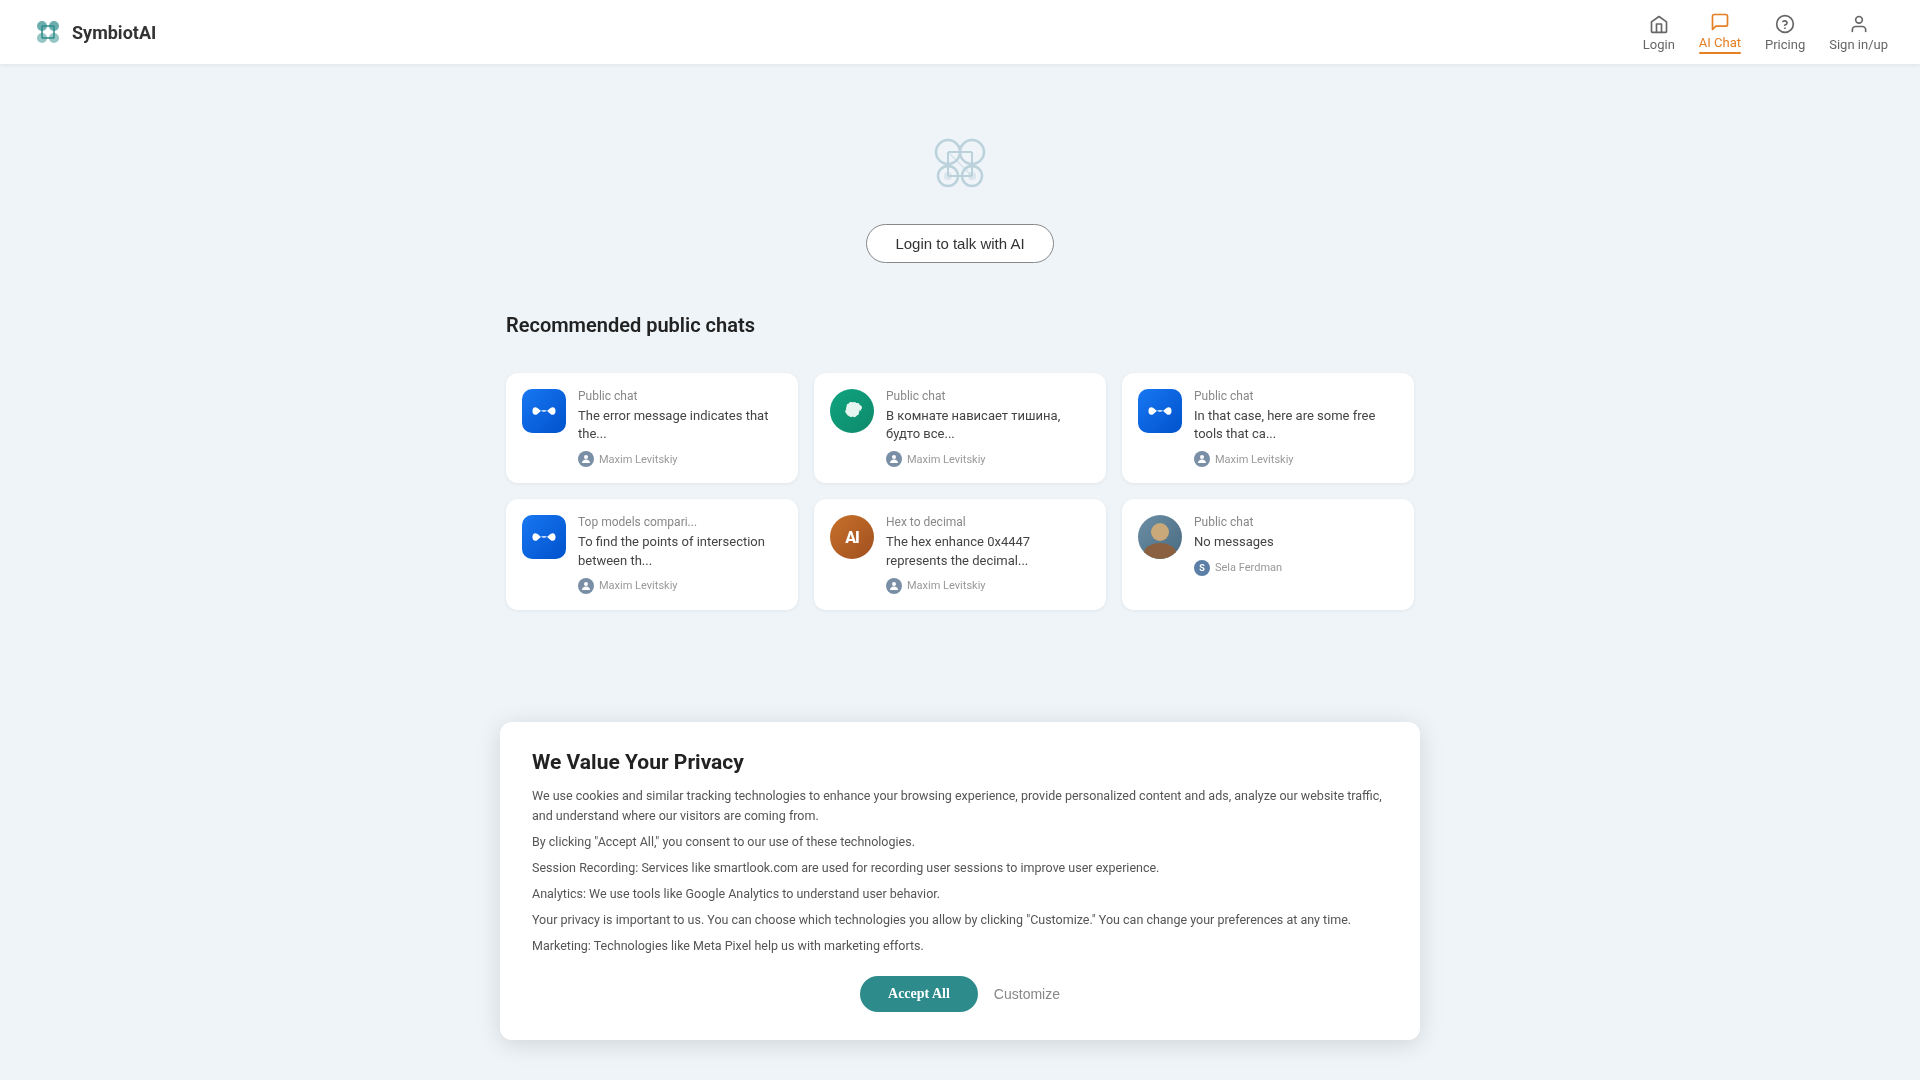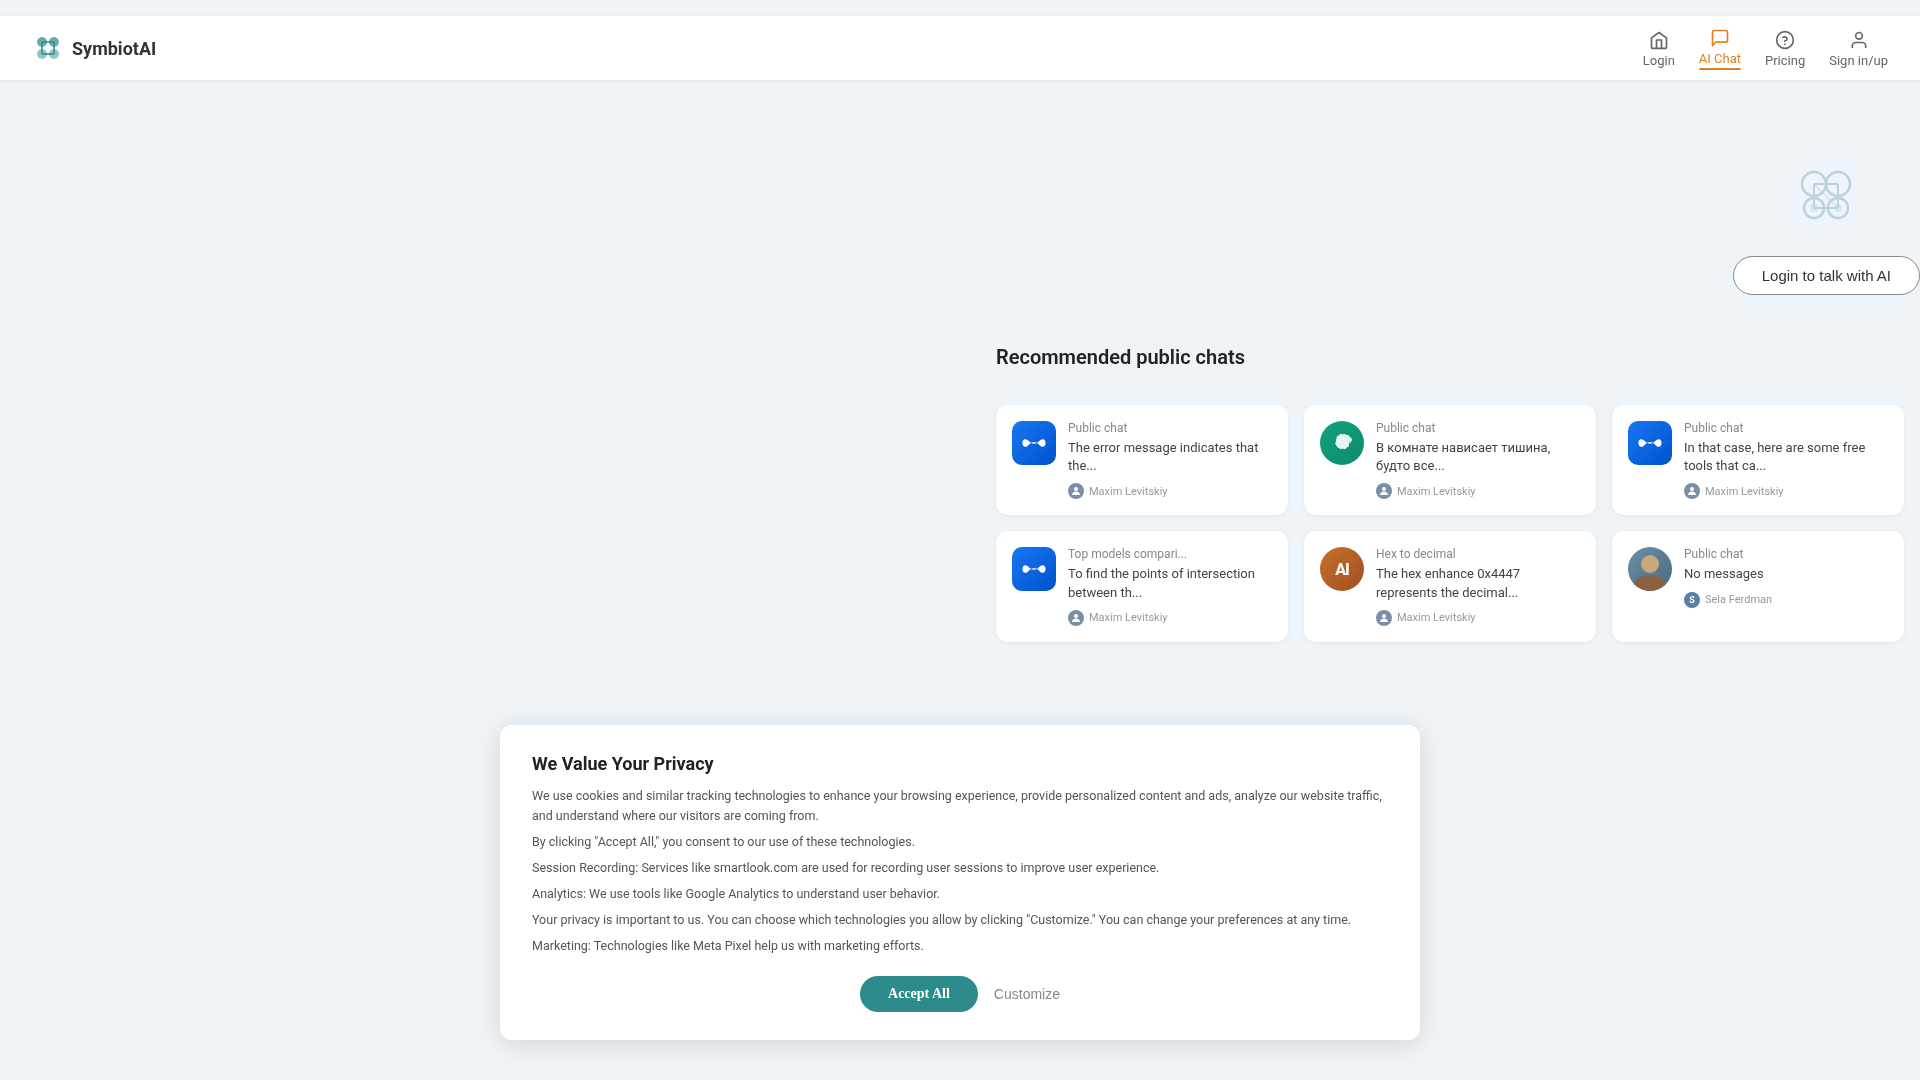--- a/index.html
+++ b/index.html
@@ -13,21 +13,21 @@
     
     .header {
       display: flex;
       align-items: center;
       justify-content: space-between;
       background: #fff;
       padding: 0 32px;
       height: 64px;
       box-shadow: 0 1px 4px rgba(0,0,0,0.07);
       position: sticky;
-      top: 16px;
+      top: 0;
       z-index: 100;
     }
     .logo-area {
       display: flex;
       align-items: center;
       gap: 8px;
       cursor: pointer;
     }
     .logo-icon {
       width: 32px;
@@ -72,22 +72,22 @@
       background: #e67e22;
       width: 100%;
       border-radius: 1px;
     }
     .nav-underline { display: none; }
 
     
     .main {
       display: flex;
       flex-direction: column;
-      align-items: flex-end;
-      padding-top: 92px;
+      align-items: center;
+      padding-top: 60px;
     }
 
     
     .ai-icon-area {
       display: flex;
       flex-direction: column;
       align-items: center;
       gap: 20px;
       margin-bottom: 10px;
     }
@@ -201,21 +201,21 @@
       transform: translateX(-50%);
       background: #fff;
       border-radius: 12px;
       padding: 28px 32px;
       width: 920px;
       max-width: 95vw;
       box-shadow: 0 4px 24px rgba(0,0,0,0.13);
       z-index: 200;
     }
     .privacy-title {
-      font-size: 18px;
+      font-size: 21px;
       font-weight: 700;
       color: #222;
       margin-bottom: 12px;
     }
     .privacy-text {
       font-size: 12.5px;
       color: #555;
       line-height: 1.6;
       margin-bottom: 6px;
     }

